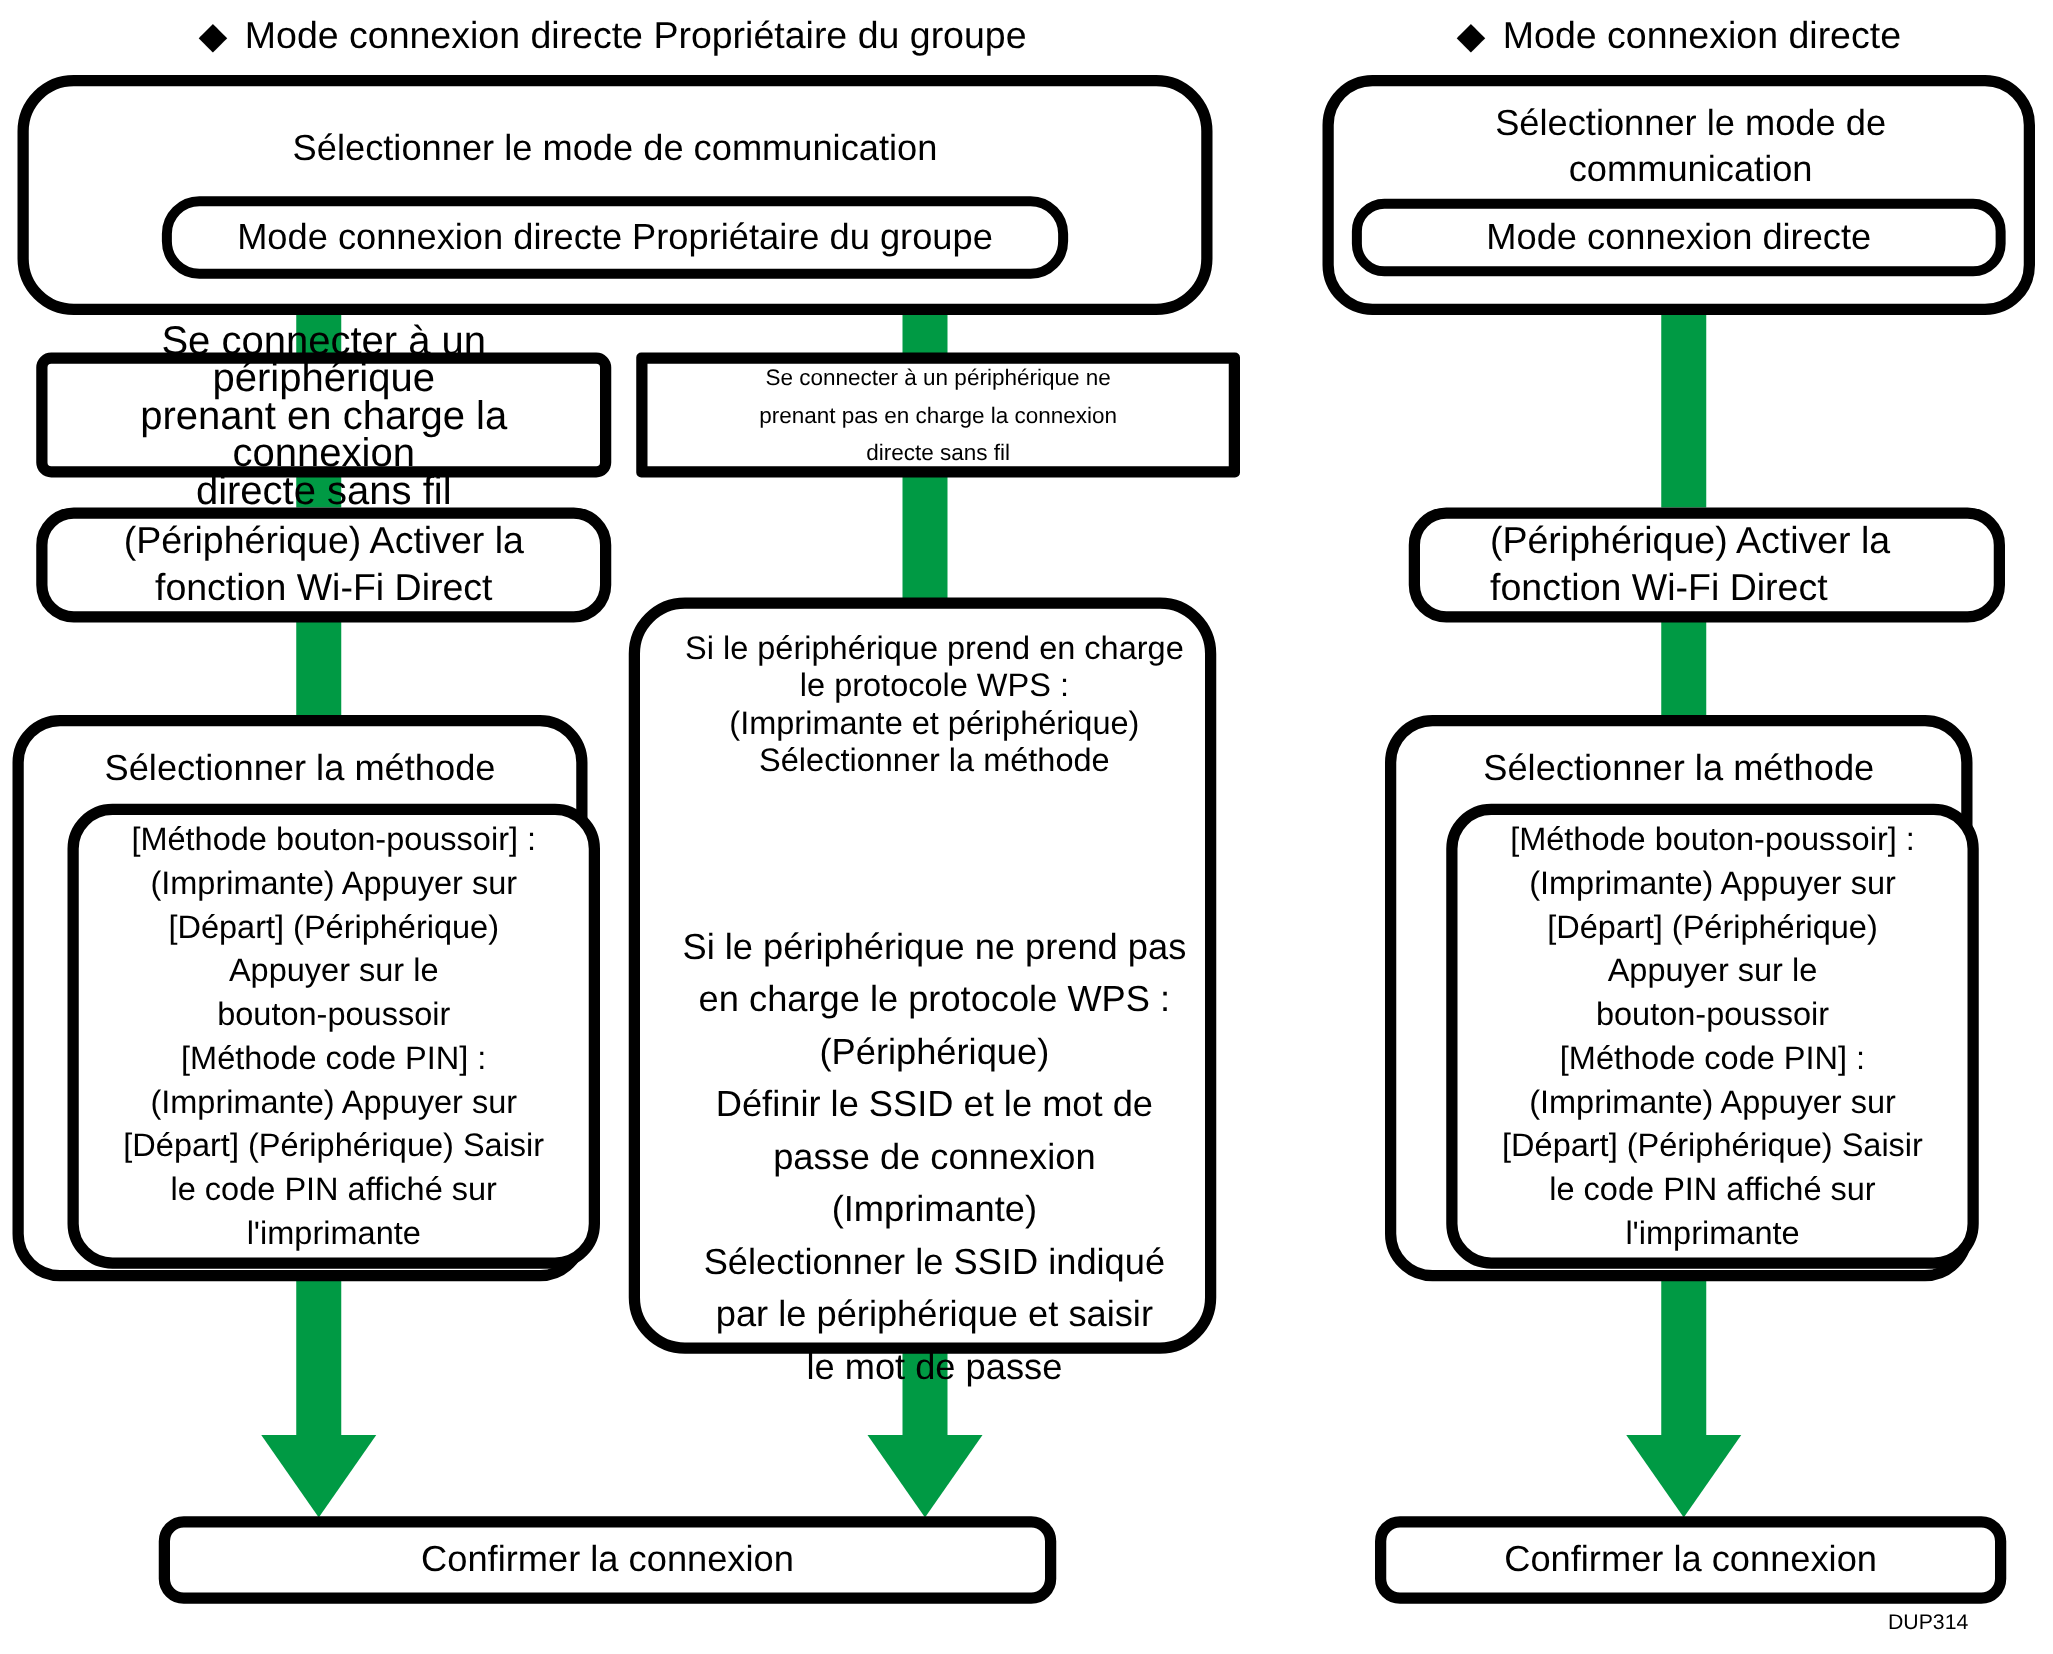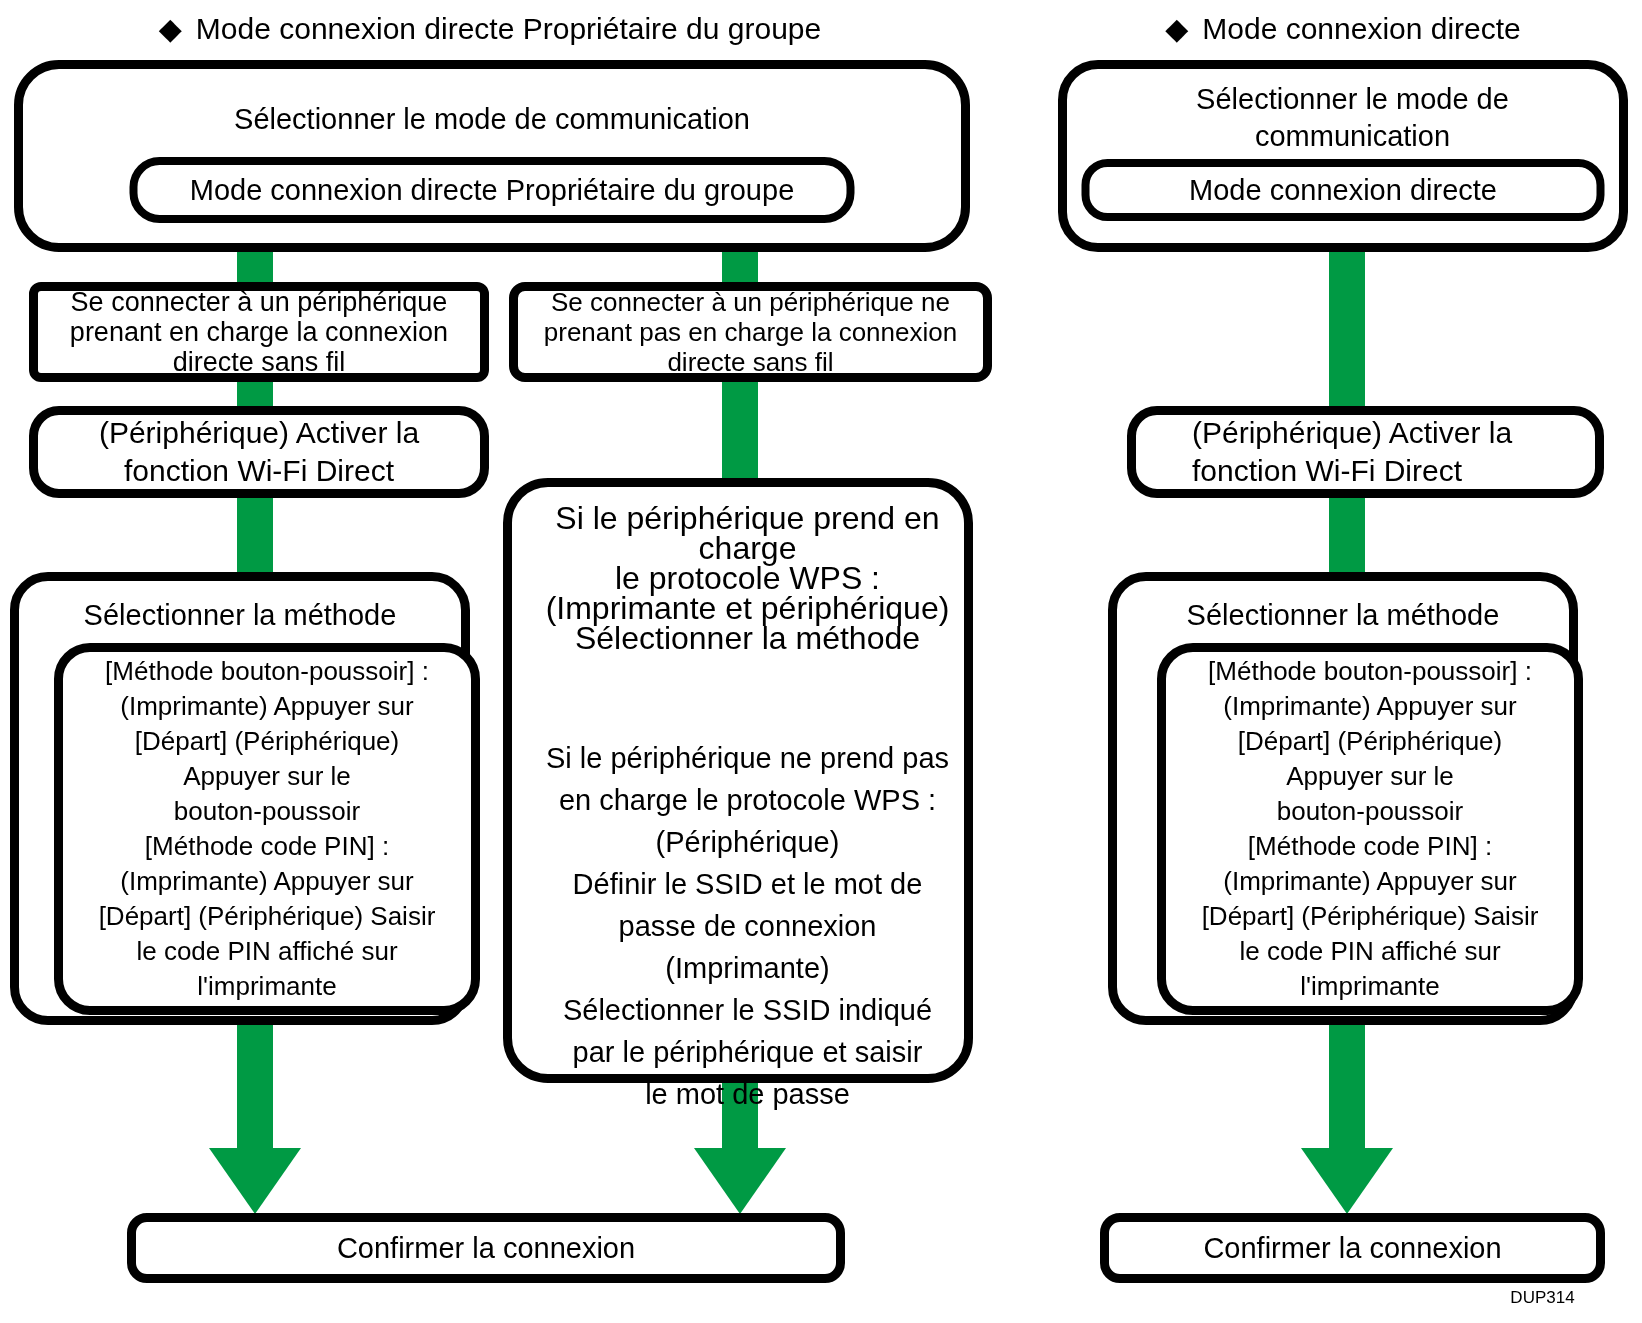--- a/index.html
+++ b/index.html
@@ -86,24 +86,24 @@
     <div class="inner-label" style="top:34px;font-size:29px;">Sélectionner le mode de communication</div>
     <div class="box flex-c" style="left:50%;transform:translateX(-50%);top:88px;width:725px;height:66px;border-width:8px;border-radius:30px;font-size:29px;">Mode connexion directe Propriétaire du groupe</div>
   </div>
 
   <div class="box" style="left:1058px;top:60px;width:570px;height:192px;border-radius:40px;">
     <div class="inner-label ml" style="top:12px;font-size:29px;line-height:37px;">Sélectionner le mode de
 communication</div>
     <div class="box flex-c" style="left:50%;transform:translateX(-50%);top:90px;width:523px;height:62px;border-width:8px;border-radius:26px;font-size:29px;">Mode connexion directe</div>
   </div>
 
-  <div class="box flex-c ml" style="left:10px;top:282px;width:460px;height:100px;border-radius:12px;font-size:27px;line-height:30px;">Se connecter à un périphérique
+  <div class="box flex-c ml" style="left:10px;top:282px;width:460px;height:100px;border-radius:12px;font-size:32px;line-height:30px;">Se connecter à un périphérique
 prenant en charge la connexion
 directe sans fil</div>
-  <div class="box flex-c ml" style="left:490px;top:282px;width:483px;height:100px;border-radius:16px;font-size:26px;line-height:30px;">Se connecter à un périphérique ne
+  <div class="box flex-c ml" style="left:490px;top:282px;width:483px;height:100px;border-radius:4px;font-size:18px;line-height:30px;">Se connecter à un périphérique ne
 prenant pas en charge la connexion
 directe sans fil</div>
 
   <div class="box flex-c ml" style="left:10px;top:406px;width:460px;height:92px;border-radius:30px;font-size:30px;line-height:38px;">(Périphérique) Activer la
 fonction Wi-Fi Direct</div>
   <div class="box ml" style="left:1108px;top:406px;width:477px;height:92px;border-radius:30px;font-size:30px;line-height:38px;display:flex;align-items:center;justify-content:flex-start;padding-left:56px;">(Périphérique) Activer la
 fonction Wi-Fi Direct</div>
 
   <div class="box" style="left:10px;top:572px;width:460px;height:453px;border-radius:38px;">
     <div class="inner-label" style="top:18px;font-size:29px;">Sélectionner la méthode</div>
@@ -127,21 +127,21 @@
 Appuyer sur le
 bouton-poussoir
 [Méthode code PIN] :
 (Imprimante) Appuyer sur
 [Départ] (Périphérique) Saisir
 le code PIN affiché sur
 l'imprimante</div>
   </div>
 
   <div class="box" style="left:503px;top:478px;width:470px;height:605px;border-radius:45px;">
-    <div class="inner-label ml" style="top:16px;font-size:32px;line-height:30px;">Si le périphérique prend en charge
+    <div class="inner-label ml" style="top:16px;font-size:26px;line-height:30px;">Si le périphérique prend en charge
 le protocole WPS :
 (Imprimante et périphérique)
 Sélectionner la méthode</div>
     <div class="inner-label ml" style="top:250px;font-size:29px;line-height:42px;">Si le périphérique ne prend pas
 en charge le protocole WPS :
 (Périphérique)
 Définir le SSID et le mot de
 passe de connexion
 (Imprimante)
 Sélectionner le SSID indiqué

